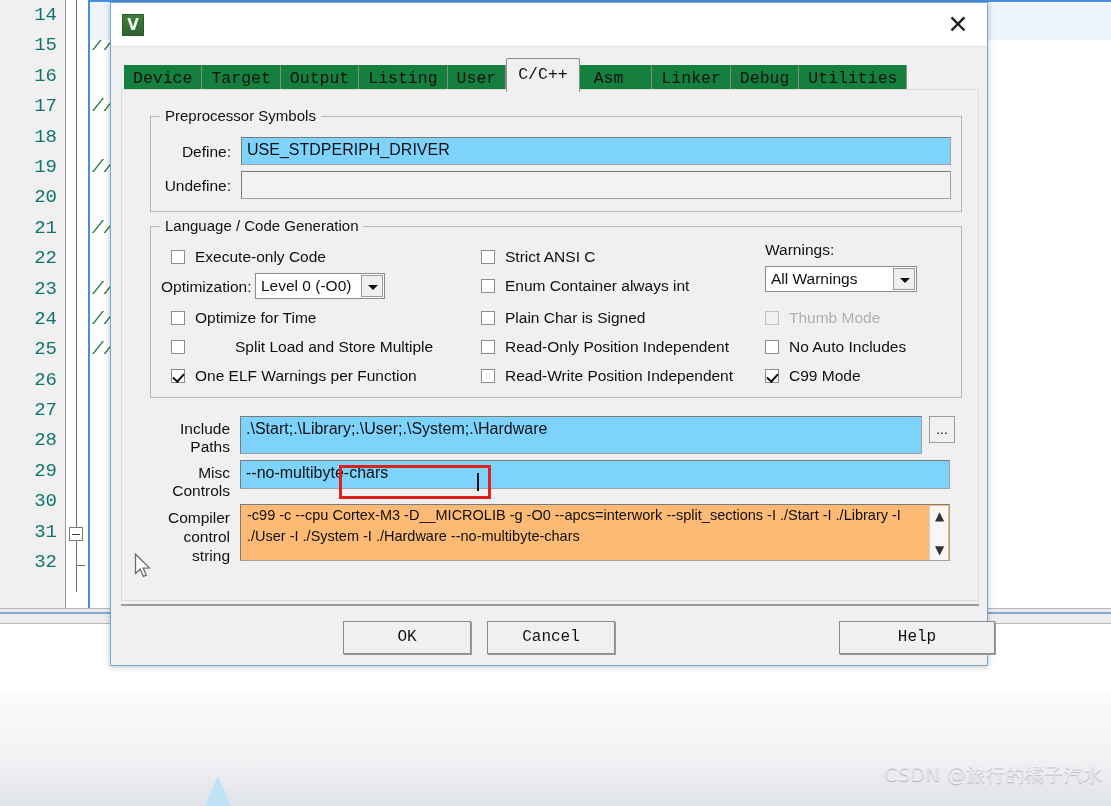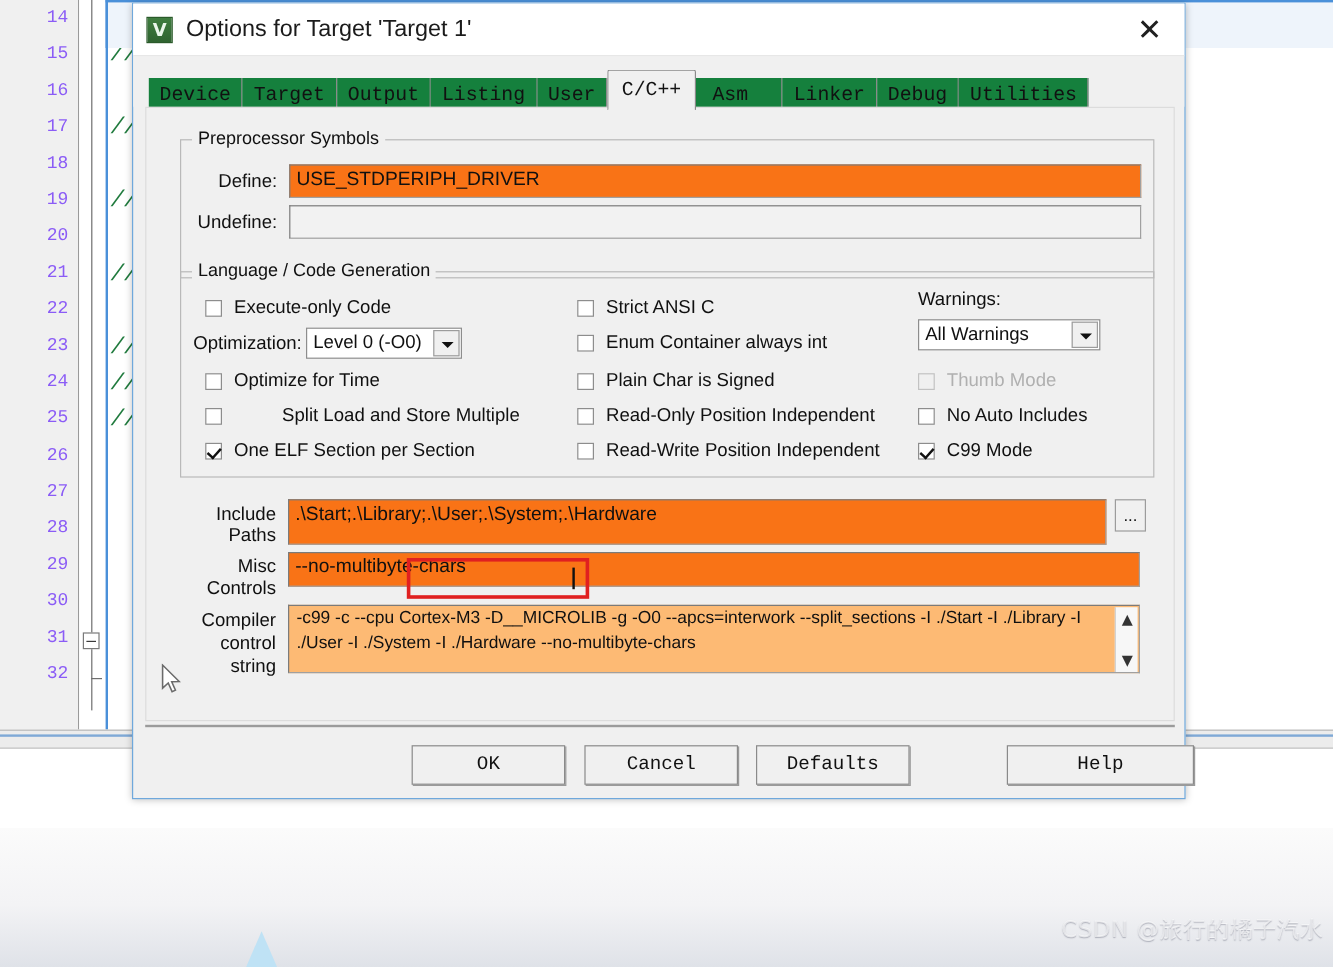--- a/index.html
+++ b/index.html
@@ -12,21 +12,21 @@
   }
 
   
   #editor-bg { position:absolute; left:0; top:0; width:1111px; height:690px; background:#ffffff; }
   #gutter {
     position:absolute; left:0; top:0; width:66px; height:608px;
     background:#f0f0f0; border-right:1px solid #9a9a9a;
   }
   #gutter .ln {
     height:30.4px; line-height:30.4px; text-align:right; padding-right:8px;
-    font-family:"Liberation Mono", monospace; font-size:15px; color:#8b5cf6;
+    font-family:"Liberation Mono", monospace; font-size:19px; color:#0f766e;
   }
   #fold-bar { position:absolute; left:66px; top:0; width:22px; height:608px; background:#ffffff; }
   #fold-line { position:absolute; left:76px; top:0; width:1px; height:592px; background:#6e6e6e; }
   #fold-box {
     position:absolute; left:69px; top:527px; width:14px; height:14px;
     background:#ffffff; border:1px solid #7a7a7a;
   }
   #fold-box:after{ content:""; position:absolute; left:2px; top:6px; width:8px; height:1px; background:#3a3a3a; }
   #fold-tick { position:absolute; left:76px; top:565px; width:9px; height:1px; background:#6e6e6e; }
 
@@ -114,24 +114,24 @@
   
   #panel { position:absolute; left:10px; top:86px; width:858px; height:512px; background:#f0f0f0; border:1px solid #dcdcdc; }
 
   .group { position:absolute; border:1px solid #b9b9b9; }
   .group > .legend {
     position:absolute; top:-10px; left:9px; background:#f0f0f0; padding:0 5px;
     font-size:15px; color:#101010;
   }
 
   
-  #grp-pre { left:28px; top:26px; width:812px; height:116px; }
+  #grp-pre { left:28px; top:26px; width:812px; height:96px; }
   .lbl-right { position:absolute; font-size:15.5px; color:#101010; text-align:right; }
   .tinput {
-    position:absolute; background:#f97316; border:1px solid #a0a0a0;
+    position:absolute; background:#7dd3fc; border:1px solid #a0a0a0;
     border-top-color:#7b7b7b; border-left-color:#7b7b7b;
     font-size:16px; color:#101010; padding:3px 5px; font-family:"Liberation Sans", sans-serif;
     overflow:hidden; white-space:nowrap;
   }
 
   
   #grp-lang { left:28px; top:136px; width:812px; height:172px; }
 
   .cb { position:absolute; width:14px; height:14px; border:1px solid #8d8d8d; background:#ffffff; }
   .cb.checked:after{
@@ -249,21 +249,20 @@
 
   <div id="watermark">CSDN @旅行的橘子汽水</div>
 </div>
 
 <div id="dialog">
 
   <div id="titlebar">
     <div id="app-icon">
       <div class="v">V</div>
     </div>
-    <div id="dlg-title">Options for Target 'Target 1'</div>
     <div id="close-btn">✕</div>
   </div>
 
   <div id="tabstrip">
     <div class="tabs">
       <div class="tab">Device</div>
       <div class="tab">Target</div>
       <div class="tab">Output</div>
       <div class="tab">Listing</div>
       <div class="tab">User</div>
@@ -297,21 +296,21 @@
         <span class="arrowbox"></span>
       </div>
 
       <div class="cb" style="left:20px;top:84px;"></div>
       <div class="cbl" style="left:44px;top:82px;">Optimize for Time</div>
 
       <div class="cb" style="left:20px;top:113px;"></div>
       <div class="cbl" style="left:44px;top:111px;margin-left:40px;">Split Load and Store Multiple</div>
 
       <div class="cb checked" style="left:20px;top:142px;"></div>
-      <div class="cbl" style="left:44px;top:140px;">One ELF Section per Section</div>
+      <div class="cbl" style="left:44px;top:140px;">One ELF Warnings per Function</div>
 
       <div class="cb" style="left:330px;top:23px;"></div>
       <div class="cbl" style="left:354px;top:21px;">Strict ANSI C</div>
 
       <div class="cb" style="left:330px;top:52px;"></div>
       <div class="cbl" style="left:354px;top:50px;">Enum Container always int</div>
 
       <div class="cb" style="left:330px;top:84px;"></div>
       <div class="cbl" style="left:354px;top:82px;">Plain Char is Signed</div>
 
@@ -364,19 +363,18 @@
     </div>
   </div>
 
   <div id="misc-highlight"></div>
   <div id="caret"></div>
 
   <div id="sep-line"></div>
 
   <div class="dbtn" style="left:232px;width:128px;">OK</div>
   <div class="dbtn" style="left:376px;width:128px;">Cancel</div>
-  <div class="dbtn" style="left:519px;width:128px;">Defaults</div>
   <div class="dbtn" style="left:728px;width:156px;">Help</div>
 </div>
 
 <svg id="mouse-cursor" viewBox="0 0 18 26">
   <path d="M1.5 1.2 L1.5 20.5 L6.2 16.2 L9.4 23.4 L12.2 22.1 L9.1 15.1 L15.3 14.9 Z" fill="#ffffff" stroke="#6b6b6b" stroke-width="1.3"></path>
 </svg>
 
 </body></html>

